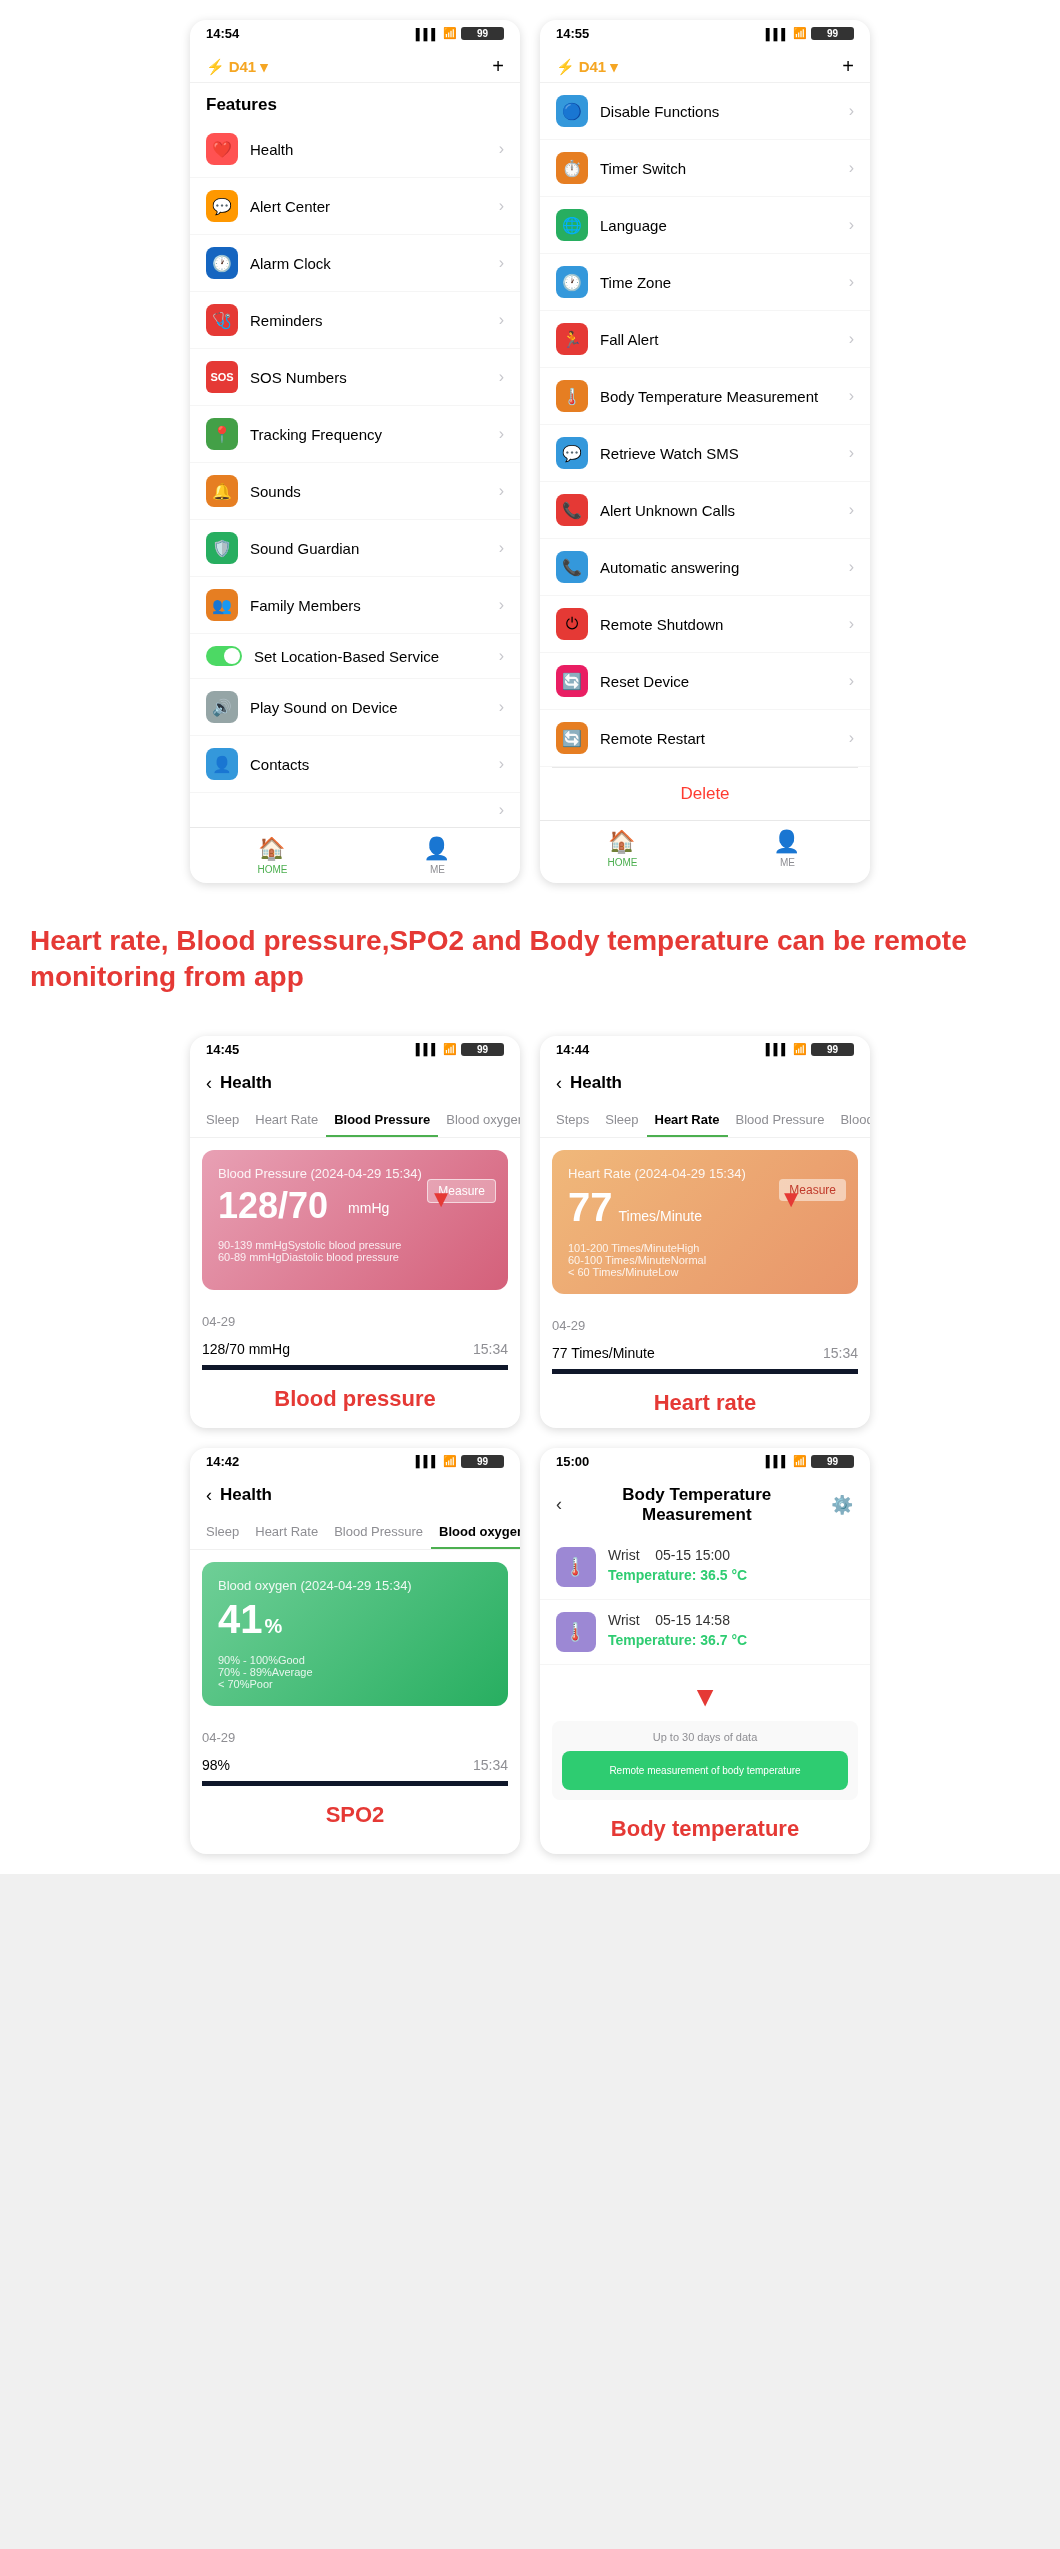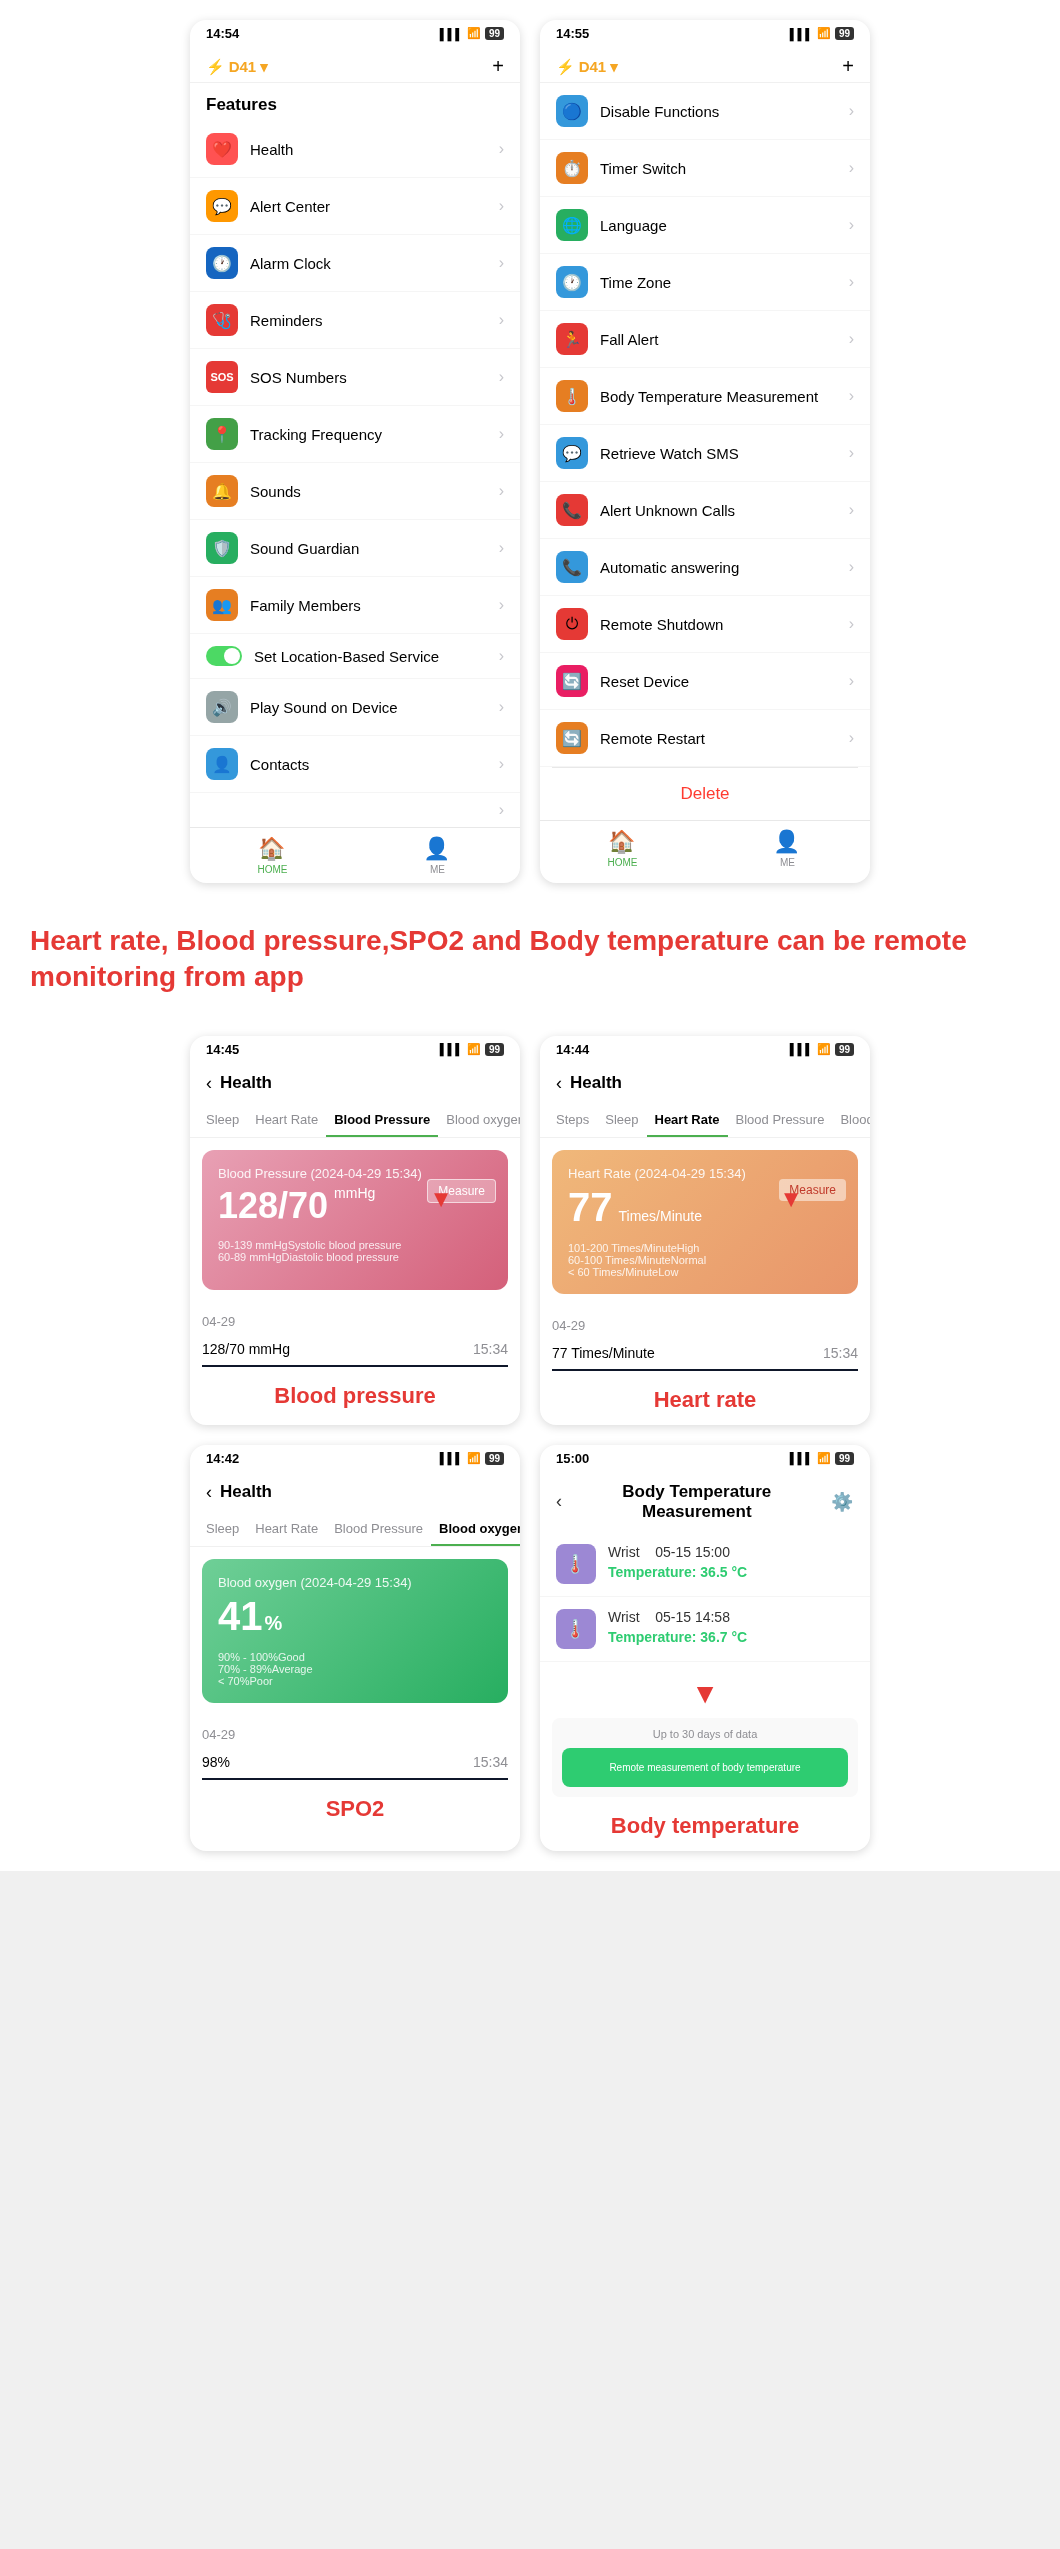--- a/index.html
+++ b/index.html
@@ -36,21 +36,21 @@
       display: flex;
       align-items: center;
       gap: 4px;
       font-size: 11px;
     }
 
     .battery-badge {
       background: #333;
       color: #fff;
       border-radius: 3px;
-      padding: 1px 4px;
+      padding: 1px 16px;
       font-size: 10px;
       font-weight: bold;
     }
 
     .phone-header {
       display: flex;
       justify-content: space-between;
       align-items: center;
       padding: 8px 16px 4px;
       border-bottom: 1px solid #f0f0f0;
@@ -237,21 +237,21 @@
 
     .card-ranges { margin-top: 8px; font-size: 11px; opacity: 0.85; }
     .card-range-row { display: flex; justify-content: flex-start; }
 
     .data-section { padding: 8px 12px; }
     .data-date { color: #8e8e93; font-size: 13px; padding: 4px 0; }
     .data-row {
       display: flex;
       justify-content: space-between;
       padding: 8px 0;
-      border-bottom: 2px solid #0f172a;
+      border-bottom: 5px solid #0f172a;
       font-size: 14px;
     }
     .data-time { color: #8e8e93; }
 
     .screen-label {
       text-align: center;
       padding: 8px 0 12px;
       font-size: 22px;
       font-weight: 800;
       color: #e53935;
@@ -539,21 +539,21 @@
       <span style="font-size:17px;font-weight:600;">Health</span>
     </div>
     <div class="health-tabs">
       <span class="health-tab">Sleep</span>
       <span class="health-tab">Heart Rate</span>
       <span class="health-tab active">Blood Pressure</span>
       <span class="health-tab">Blood oxygen</span>
     </div>
     <div class="health-card health-card-bp">
       <div class="card-title">Blood Pressure   (2024-04-29 15:34)</div>
-      <div style="display:flex;align-items:flex-start;gap:6px;">
+      <div style="display:flex;align-items:center;gap:20px;">
         <span class="card-value" style="font-size:36px;">128/70</span>
         <span class="card-unit">mmHg</span>
       </div>
       <button class="card-measure-btn">Measure</button>
       <div style="position:absolute;top:35px;right:55px;color:#e53935;font-size:24px;">▼</div>
       <div class="card-ranges">
         <div class="card-range-row">
           <span>90-139 mmHg</span>
           <span>Systolic blood pressure</span>
         </div>

